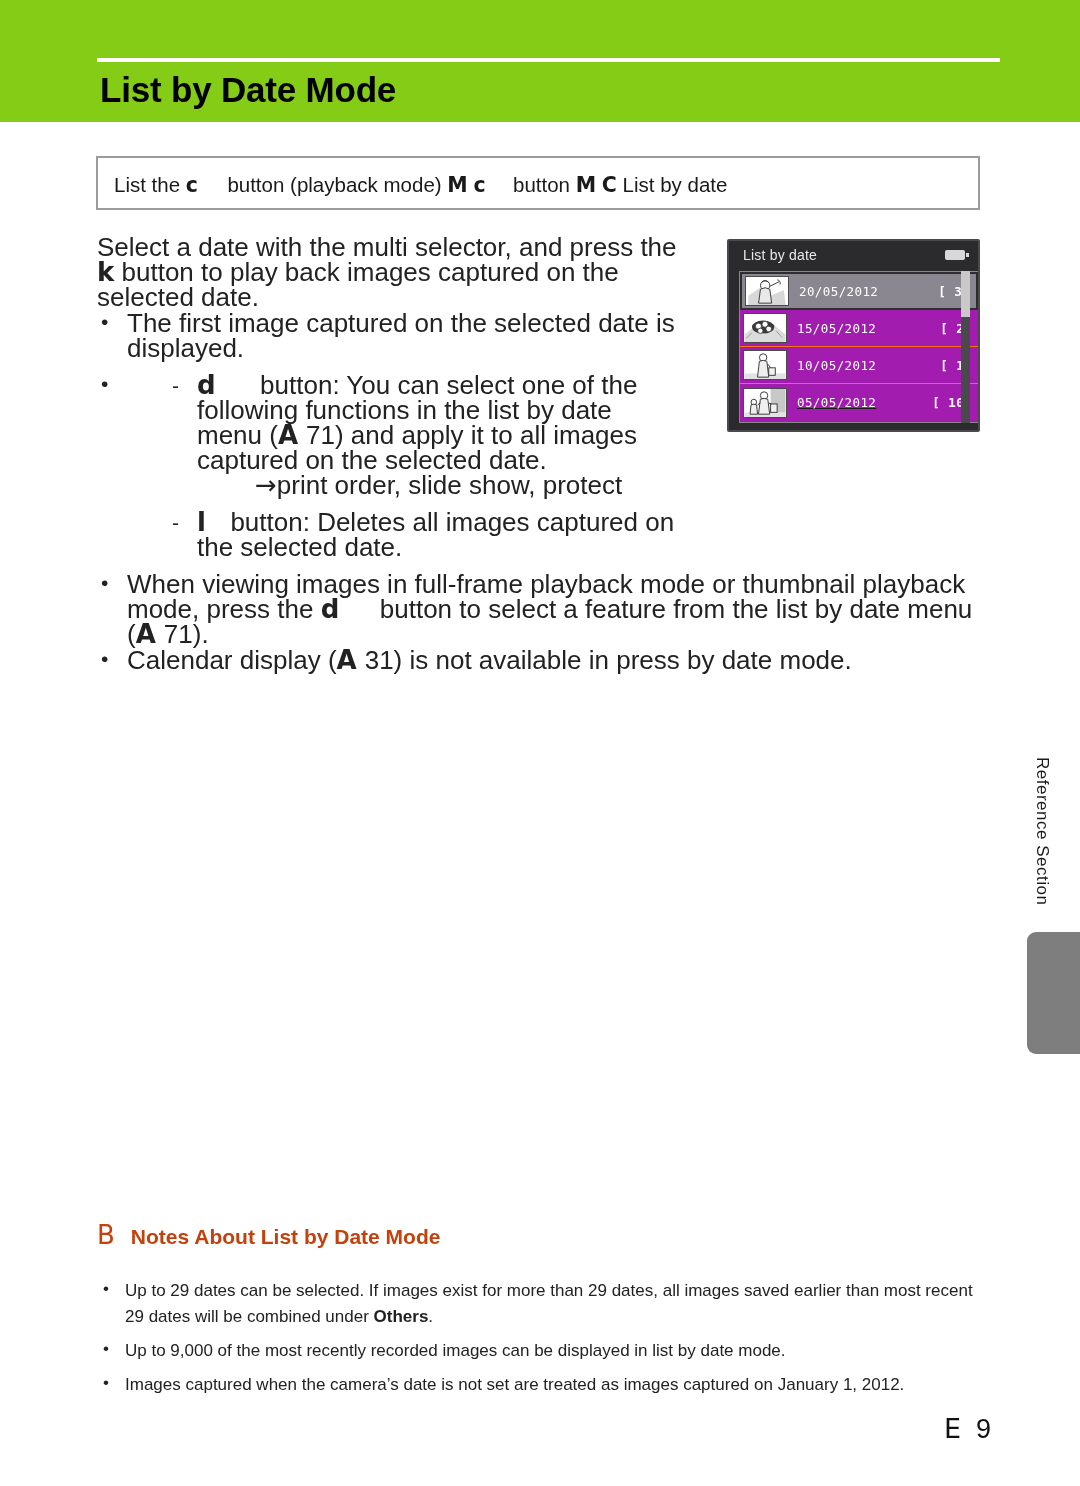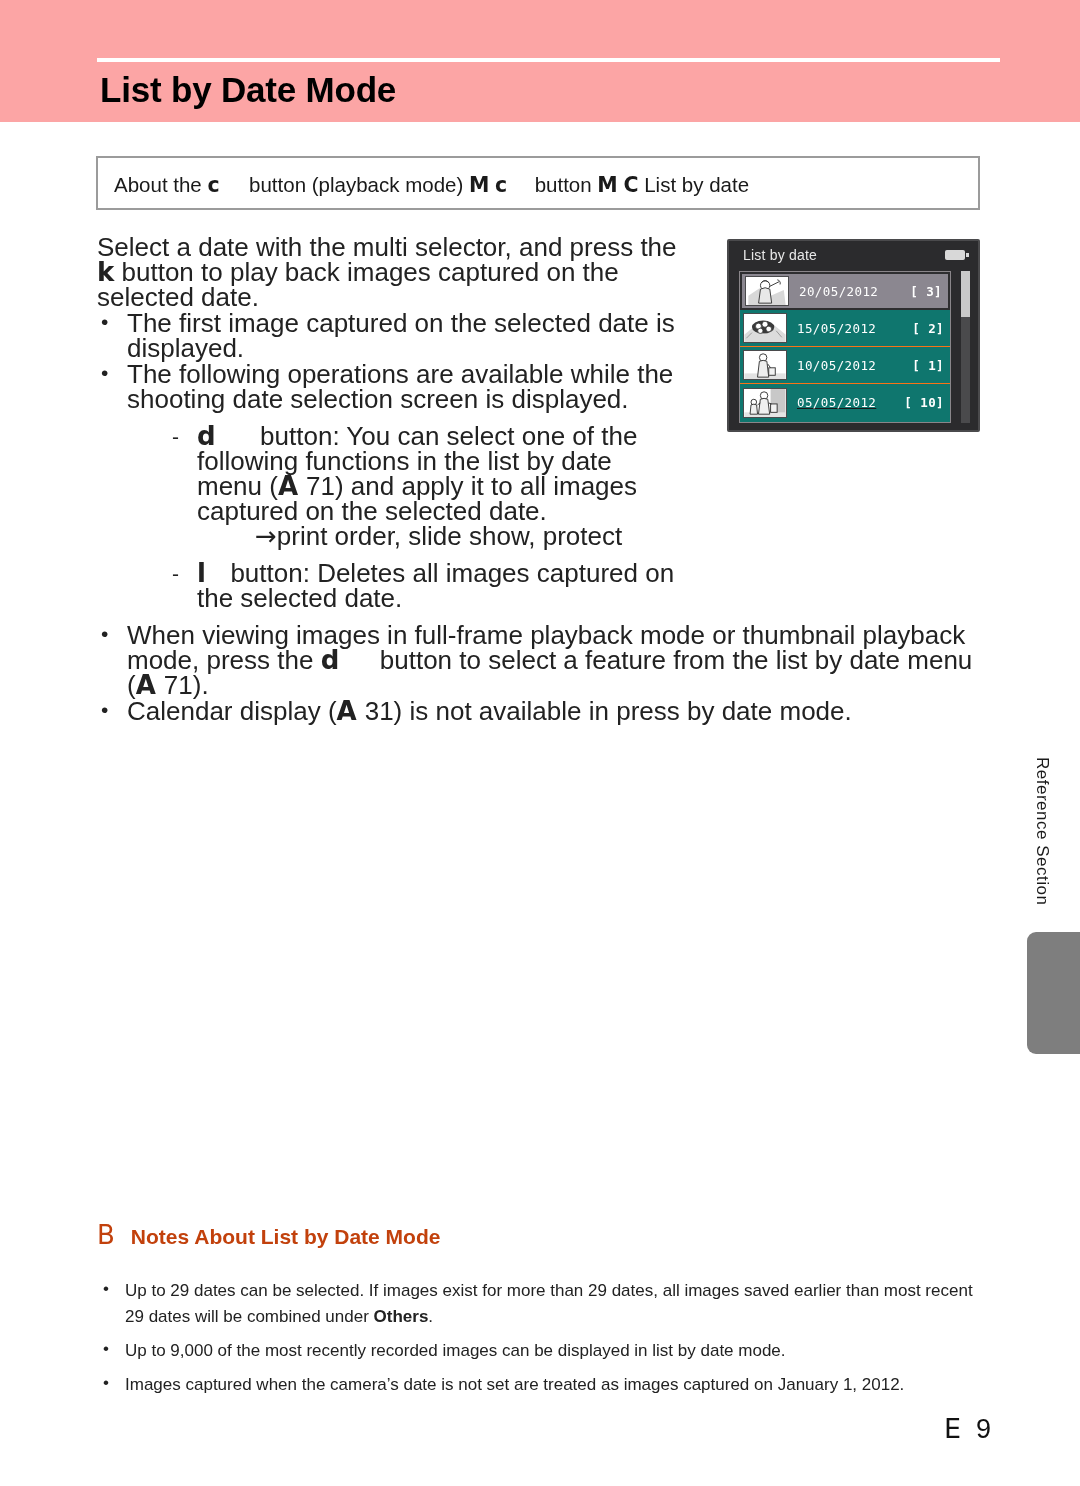--- a/index.html
+++ b/index.html
@@ -16,21 +16,21 @@
     color: #1a1a1a;
   }
 
   
   .header-band {
     position: absolute;
     left: 0;
     top: 0;
     width: 1080px;
     height: 122px;
-    background: #fca5a5;
+    background: #84cc16;
   }
   .header-rule {
     position: absolute;
     left: 97px;
     top: 58px;
     width: 903px;
     height: 4px;
     background: #ffffff;
   }
   .page-title {
@@ -174,23 +174,23 @@
     right: -4.5px;
     top: 2px;
     width: 3px;
     height: 4px;
     background: #d8d8d8;
   }
   .lcd-list {
     position: absolute;
     left: 10px;
     top: 30px;
-    width: 212px;
+    width: 240px;
     height: 152px;
-    background: #0f766e;
+    background: #a21caf;
     border: 1px solid #8a868a;
     box-sizing: border-box;
   }
   .lcd-row {
     position: relative;
     height: 37px;
     box-sizing: border-box;
     border-bottom: 1px solid #f97316;
     display: flex;
     align-items: center;
@@ -332,21 +332,21 @@
 </head>
 <body>
 
 <div class="header-band">
   <div class="header-rule"></div>
   <div class="page-title">List by Date Mode</div>
 </div>
 
 <div class="path-box">
   <div class="path-text">
-    <span>About the</span>
+    <span>List the</span>
     <span class="sym">c</span>
     <span class="sym-sp" style="width:18px"></span>
     <span>button (playback mode)</span>
     <span class="sym">M</span>
     <span class="sym">c</span>
     <span class="sym-sp" style="width:16px"></span>
     <span>button</span>
     <span class="sym">M</span>
     <span class="sym">C</span>
     <span>List by date</span>
@@ -443,21 +443,20 @@
     <span>button to play back images captured on the selected date.</span>
   </p>
 
   <ul class="bullets">
 
     <li class="bullet narrow">
       <span>The first image captured on the selected date is displayed.</span>
     </li>
 
     <li class="bullet narrow">
-      <span>The following operations are available while the shooting date selection screen is displayed.</span>
       <ul class="sublist">
         <li class="subitem">
           <span class="sym">d</span>
           <span class="sym-sp" style="width:30px"></span>
           <span>button: You can select one of the following functions in the list by date menu (</span><span class="sym">A</span><span class="sym-sp" style="width:8px"></span><span>71</span><span>) and apply it to all images captured on the selected date.</span>
           <div class="arrowline">
             <span class="arrowglyph">→</span><span>print order, slide show, protect</span>
           </div>
         </li>
         <li class="subitem">

